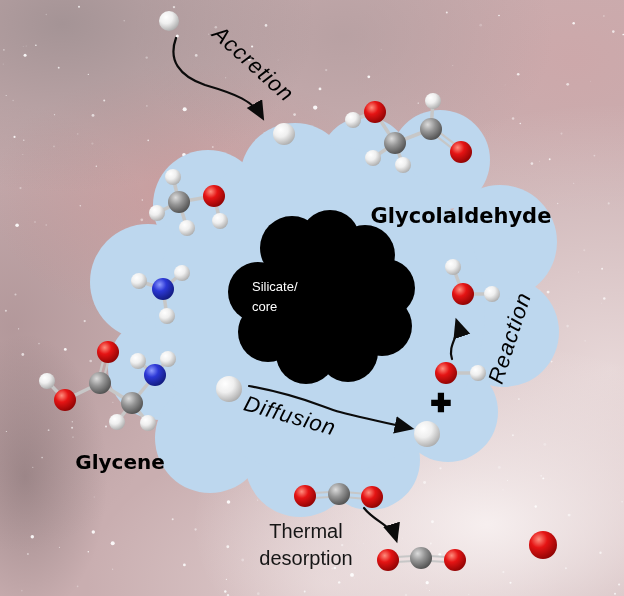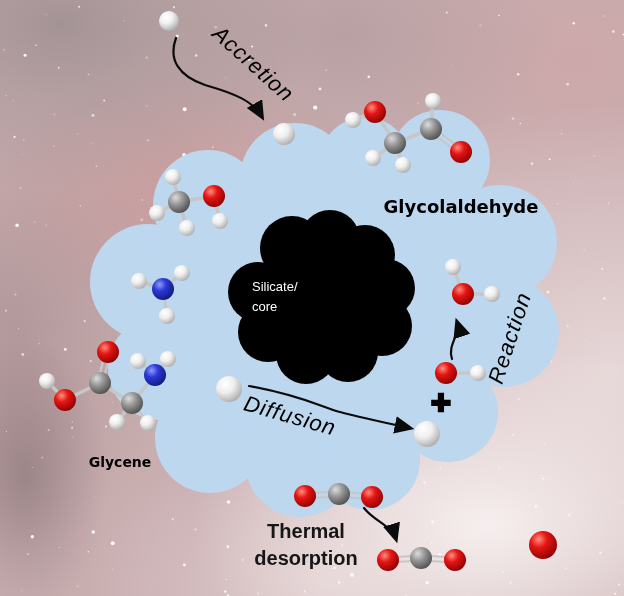--- a/index.html
+++ b/index.html
@@ -22,26 +22,26 @@
   .label{
     position:absolute;z-index:2;white-space:nowrap;color:#000;
     transform-origin:center;
   }
   .lbl-accretion{left:253px;top:64px;font-size:22px;font-style:italic;letter-spacing:1px;
     transform:translate(-50%,-50%) rotate(42deg);}
   .lbl-diffusion{left:290px;top:416px;font-size:22px;font-style:italic;letter-spacing:1px;
     transform:translate(-50%,-50%) rotate(16deg);}
   .lbl-reaction{left:510px;top:338px;font-size:22px;font-style:italic;letter-spacing:1px;
     transform:translate(-50%,-50%) rotate(-72deg);}
-  .lbl-glyco{left:461px;top:206px;font-size:18px;font-weight:bold;
+  .lbl-glyco{left:461px;top:216px;font-size:21px;font-weight:bold;
     font-family:"DejaVu Sans",sans-serif;transform:translate(-50%,-50%);}
-  .lbl-glycene{left:120px;top:462px;font-size:14px;font-weight:bold;
+  .lbl-glycene{left:120px;top:462px;font-size:20px;font-weight:bold;
     font-family:"DejaVu Sans",sans-serif;transform:translate(-50%,-50%);}
   .lbl-thermal{left:306px;top:545px;font-size:20px;line-height:27px;color:#161616;
-    text-align:center;transform:translate(-50%,-50%);font-weight:bold;}
+    text-align:center;transform:translate(-50%,-50%);}
   .lbl-core{left:322px;top:297px;width:140px;color:#fff;font-size:13px;line-height:20px;
     text-align:left;transform:translate(-50%,-50%);white-space:normal;}
   .lbl-plus{left:441px;top:402px;font-size:34px;font-weight:bold;color:#000;
     -webkit-text-stroke:2.5px #000;transform:translate(-50%,-50%);}
 </style>
 </head>
 <body>
 
 <div class="stage">
 

